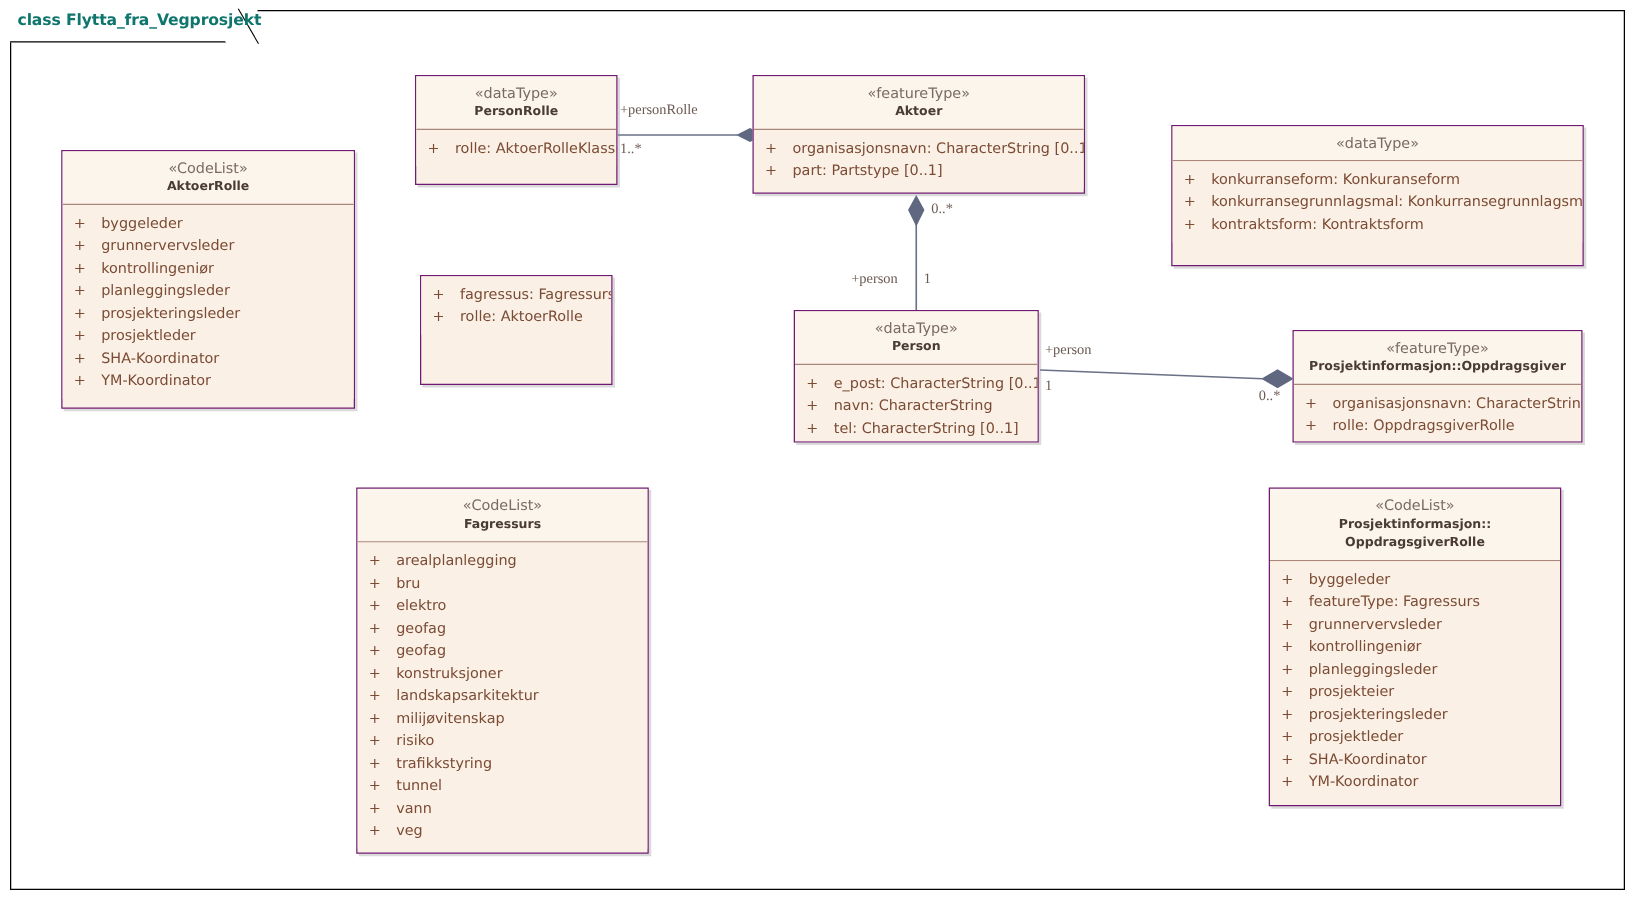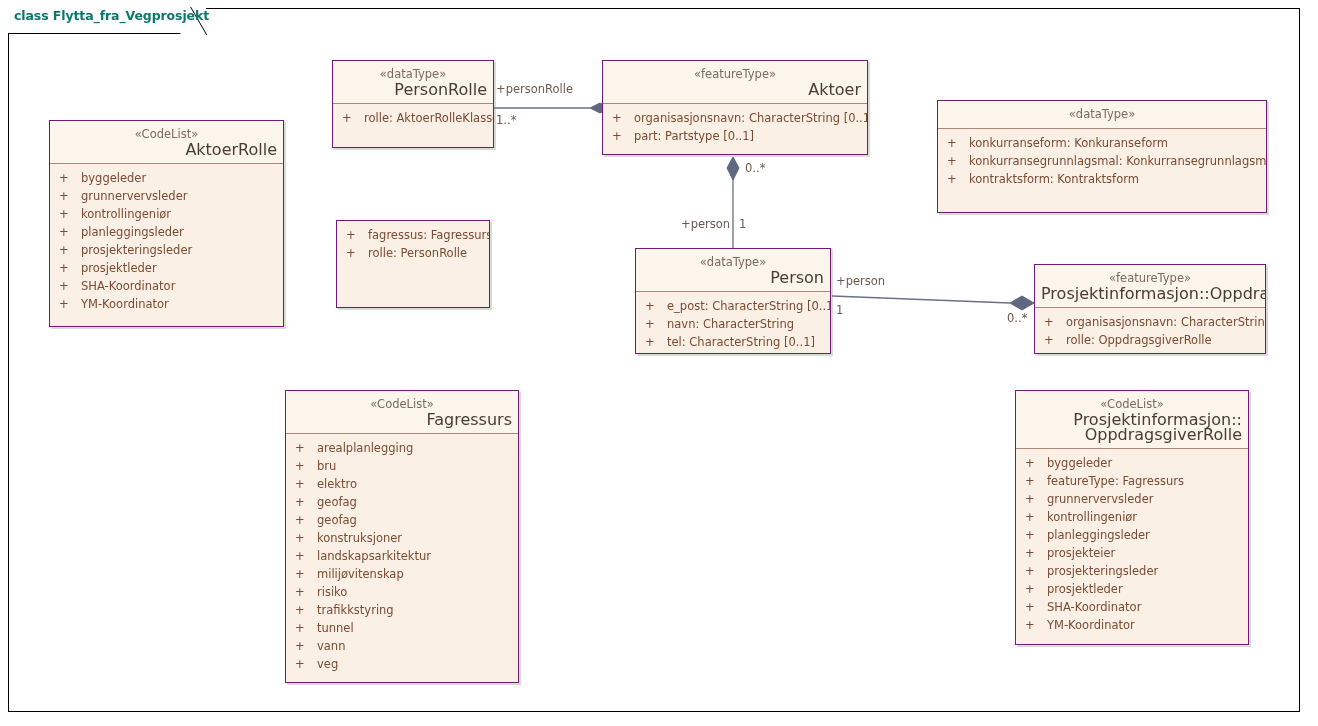--- a/index.html
+++ b/index.html
@@ -78,26 +78,25 @@
     border-bottom: 1px solid #a9867b;
     box-sizing: border-box;
   }
   .uml-stereotype {
     font-size: 11.5px;
     color: #7a6a63;
     line-height: 15px;
     white-space: nowrap;
   }
   .uml-name {
-    font-size: 16px;
-    font-weight: normal;
+    font-size: 10px;
+    font-weight: bold;
     color: #4a3b33;
     line-height: 15px;
     white-space: nowrap;
-    text-align: right;
   }
   .uml-body {
     padding: 5px 0 6px 0;
     background: #faf0e6;
   }
   .uml-attr {
     display: flex;
     font-size: 11.5px;
     color: #7b4b33;
     line-height: 18px;
@@ -120,20 +119,21 @@
     top: 0;
     width: 1318px;
     height: 726px;
     pointer-events: none;
   }
   .conn-label {
     position: absolute;
     font-size: 11.5px;
     color: #6b5a52;
     white-space: nowrap;
+    font-family: Liberation Serif, serif;
   }
 </style>
 </head>
 <body>
 
 <div id="canvas">
 
   <div id="diagram-frame"></div>
   <div id="frame-title-tab"></div>
   <div id="frame-title-text">class Flytta_fra_Vegprosjekt</div>
@@ -259,21 +259,21 @@
   </div>
 
   <div class="uml-class" style="left:336px; top:220px; width:154px; height:88px;">
     <div class="uml-body">
       <div class="uml-attr">
           <span class="vis">+</span>
           <span class="txt">fagressus: Fagressurs</span>
         </div>
       <div class="uml-attr">
           <span class="vis">+</span>
-          <span class="txt">rolle: PersonRolle</span>
+          <span class="txt">rolle: AktoerRolle</span>
         </div>
     </div>
   </div>
 
   <div class="uml-class" style="left:635px; top:248px; width:196px; height:106px;">
     <div class="uml-head">
       <div class="uml-stereotype">«dataType»</div>
       <div class="uml-name">Person</div>
     </div>
     <div class="uml-body">

